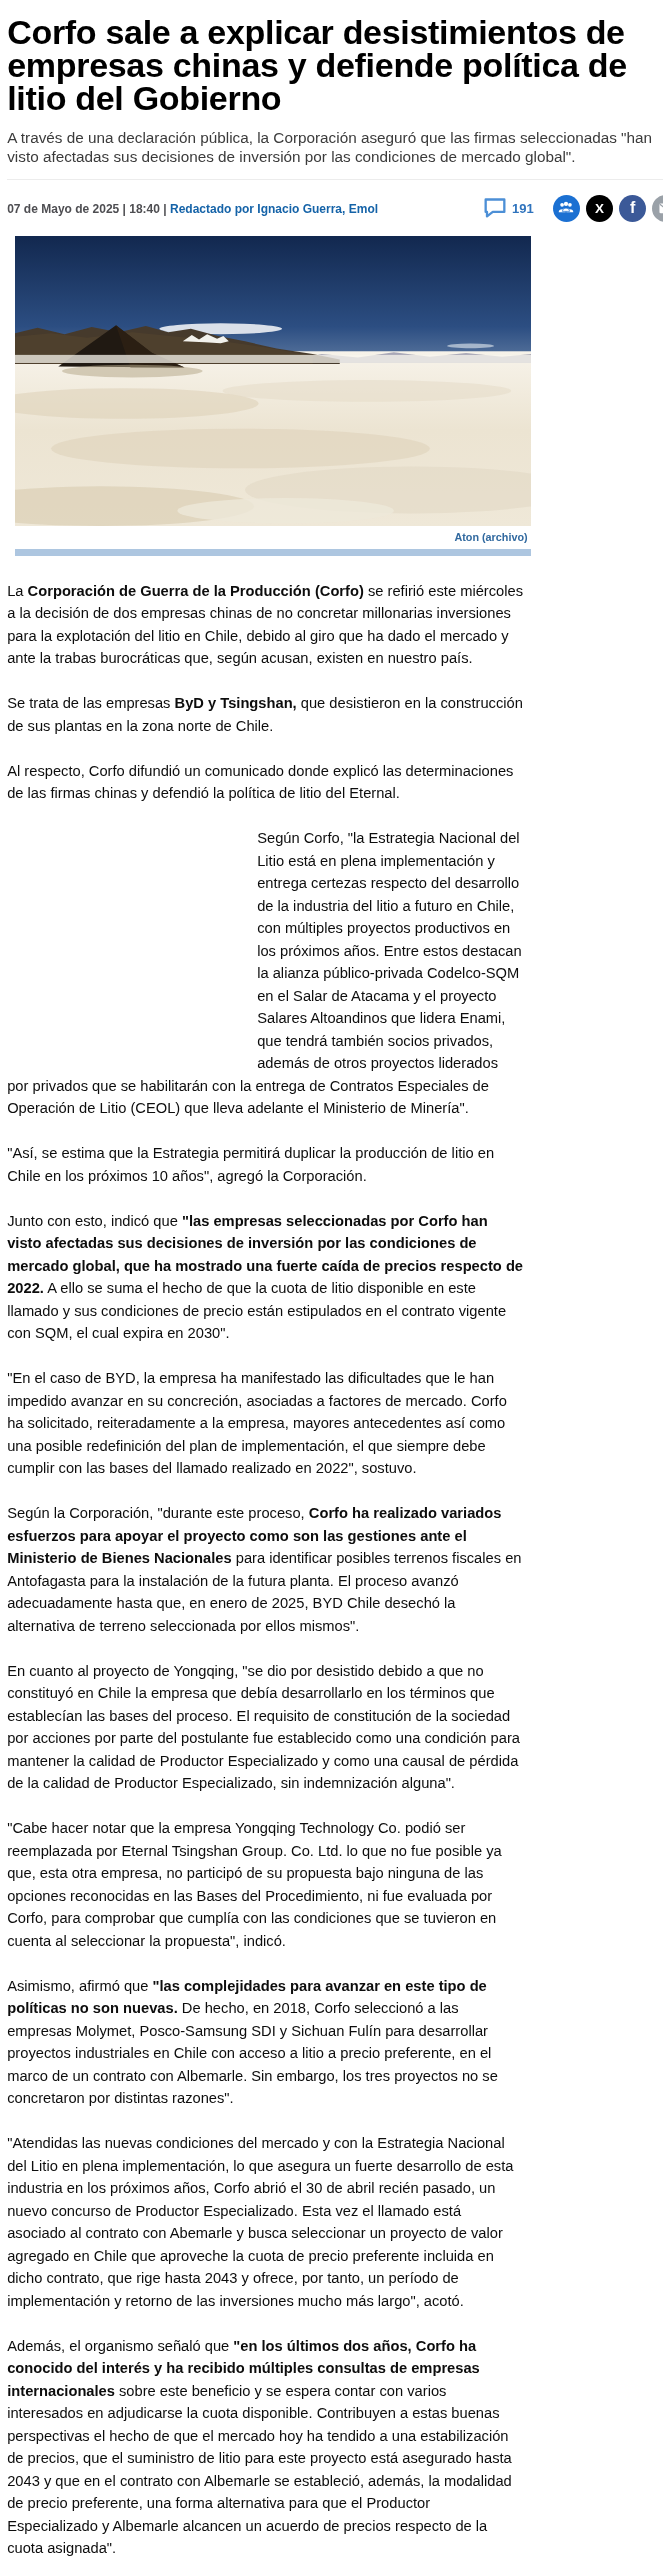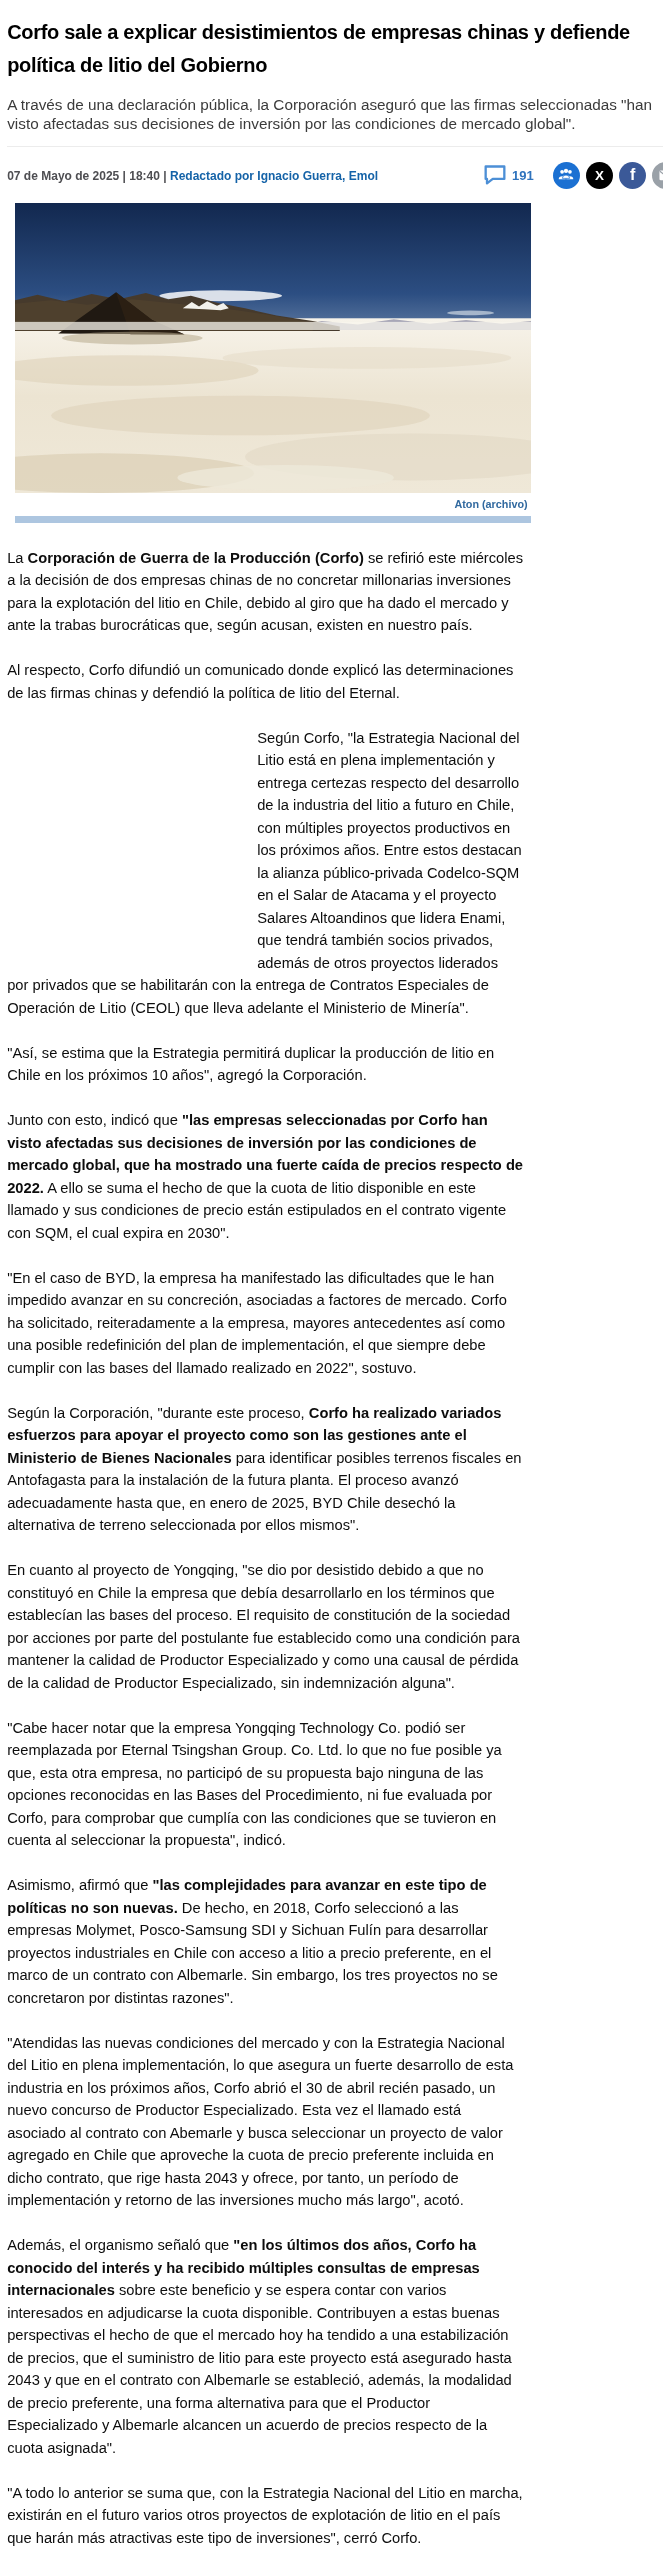--- a/index.html
+++ b/index.html
@@ -1,18 +1,18 @@
 <!DOCTYPE html>
 <html lang="es" style="font-size:14.4px"><head>
 <meta charset="utf-8">
 <style>
   html,body{margin:0;padding:0;background:#fff;}
   body{width:664px;overflow-x:hidden;font-family:"Liberation Sans",sans-serif;color:#000;}
   .page{position:relative;width:664px;box-sizing:border-box;padding:9px 0 9px 7.2px;}
-  h1.title{font-size:20px;line-height:33px;font-weight:700;margin:7.2px 0 12.6px 0;width:655px;letter-spacing:-0.3px;}
+  h1.title{font-size:34px;line-height:33px;font-weight:700;margin:7.2px 0 12.6px 0;width:655px;letter-spacing:-0.3px;}
   .subtitle{font-size:15.3px;line-height:19px;color:#3b3b3b;margin:0 0 13.5px 0;width:655px;}
   .meta-row{display:flex;justify-content:space-between;align-items:center;border-top:0.9px solid #ececec;padding-top:15px;width:657px;margin-bottom:13.5px;}
   .meta-left{font-size:12px;font-weight:700;color:#4e4e52;white-space:nowrap;}
   .byline{color:#1563a8;text-decoration:none;cursor:pointer;}
   .meta-right{display:flex;align-items:center;}
   .comment-wrap{display:flex;align-items:center;gap:5.4px;margin-right:12.6px;cursor:pointer;}
   .comment-count{color:#2f73bd;font-weight:700;font-size:13px;}
   .circle{width:27px;height:27px;border-radius:50%;display:flex;align-items:center;justify-content:center;color:#fff;flex:0 0 auto;margin-left:6.3px;cursor:pointer;}
   .circle.share{background:#1b70d2;}
   .circle.x{background:#000;font-weight:800;font-size:13.5px;}
@@ -111,20 +111,21 @@
       <ellipse cx="440" cy="282" rx="185" ry="26" fill="#e0d6c2" opacity="0.5"></ellipse>
       <ellipse cx="95" cy="300" rx="170" ry="22" fill="#d4c5a8" opacity="0.5"></ellipse>
       <ellipse cx="300" cy="305" rx="120" ry="14" fill="#eee8da" opacity="0.8"></ellipse>
     </svg>
     <figcaption class="photo-caption">Aton (archivo)</figcaption>
     <div class="caption-bar"></div>
   </figure>
 
   <div class="article-body">
       <p><span>La </span><b>Corporación de Guerra de la Producción (Corfo)</b><span> se refirió este miércoles a la decisión de dos empresas chinas de no concretar millonarias inversiones para la explotación del litio en Chile, debido al giro que ha dado el mercado y ante la trabas burocráticas que, según acusan, existen en nuestro país.</span></p>
+      <p><span>Se trata de las empresas </span><b>ByD y Tsingshan,</b><span> que desistieron en la construcción de sus plantas en la zona norte de Chile.</span></p>
       <p><span>Al respecto, Corfo difundió un comunicado donde explicó las determinaciones de las firmas chinas y defendió la política de litio del Eternal.</span></p>
       <p><span class="ad-spacer"></span><span>Según Corfo, "la Estrategia Nacional del Litio está en plena implementación y entrega certezas respecto del desarrollo de la industria del litio a futuro en Chile, con múltiples proyectos productivos en los próximos años. Entre estos destacan la alianza público-privada Codelco-SQM en el Salar de Atacama y el proyecto Salares Altoandinos que lidera Enami, que tendrá también socios privados, además de otros proyectos liderados por privados que se habilitarán con la entrega de Contratos Especiales de Operación de Litio (CEOL) que lleva adelante el Ministerio de Minería".</span></p>
       <p><span>"Así, se estima que la Estrategia permitirá duplicar la producción de litio en Chile en los próximos 10 años", agregó la Corporación.</span></p>
       <p><span>Junto con esto, indicó que </span><b>"las empresas seleccionadas por Corfo han visto afectadas sus decisiones de inversión por las condiciones de mercado global, que ha mostrado una fuerte caída de precios respecto de 2022.</b><span> A ello se suma el hecho de que la cuota de litio disponible en este llamado y sus condiciones de precio están estipulados en el contrato vigente con SQM, el cual expira en 2030".</span></p>
       <p><span>"En el caso de BYD, la empresa ha manifestado las dificultades que le han impedido avanzar en su concreción, asociadas a factores de mercado. Corfo ha solicitado, reiteradamente a la empresa, mayores antecedentes así como una posible redefinición del plan de implementación, el que siempre debe cumplir con las bases del llamado realizado en 2022", sostuvo.</span></p>
       <p><span>Según la Corporación, "durante este proceso, </span><b>Corfo ha realizado variados esfuerzos para apoyar el proyecto como son las gestiones ante el Ministerio de Bienes Nacionales</b><span> para identificar posibles terrenos fiscales en Antofagasta para la instalación de la futura planta. El proceso avanzó adecuadamente hasta que, en enero de 2025, BYD Chile desechó la alternativa de terreno seleccionada por ellos mismos".</span></p>
       <p><span>En cuanto al proyecto de Yongqing, "se dio por desistido debido a que no constituyó en Chile la empresa que debía desarrollarlo en los términos que establecían las bases del proceso. El requisito de constitución de la sociedad por acciones por parte del postulante fue establecido como una condición para mantener la calidad de Productor Especializado y como una causal de pérdida de la calidad de Productor Especializado, sin indemnización alguna".</span></p>
       <p><span>"Cabe hacer notar que la empresa Yongqing Technology Co. podió ser reemplazada por Eternal Tsingshan Group. Co. Ltd. lo que no fue posible ya que, esta otra empresa, no participó de su propuesta bajo ninguna de las opciones reconocidas en las Bases del Procedimiento, ni fue evaluada por Corfo, para comprobar que cumplía con las condiciones que se tuvieron en cuenta al seleccionar la propuesta", indicó.</span></p>
       <p><span>Asimismo, afirmó que </span><b>"las complejidades para avanzar en este tipo de políticas no son nuevas.</b><span> De hecho, en 2018, Corfo seleccionó a las empresas Molymet, Posco-Samsung SDI y Sichuan Fulín para desarrollar proyectos industriales en Chile con acceso a litio a precio preferente, en el marco de un contrato con Albemarle. Sin embargo, los tres proyectos no se concretaron por distintas razones".</span></p>
       <p><span>"Atendidas las nuevas condiciones del mercado y con la Estrategia Nacional del Litio en plena implementación, lo que asegura un fuerte desarrollo de esta industria en los próximos años, Corfo abrió el 30 de abril recién pasado, un nuevo concurso de Productor Especializado. Esta vez el llamado está asociado al contrato con Abemarle y busca seleccionar un proyecto de valor agregado en Chile que aproveche la cuota de precio preferente incluida en dicho contrato, que rige hasta 2043 y ofrece, por tanto, un período de implementación y retorno de las inversiones mucho más largo", acotó.</span></p>

